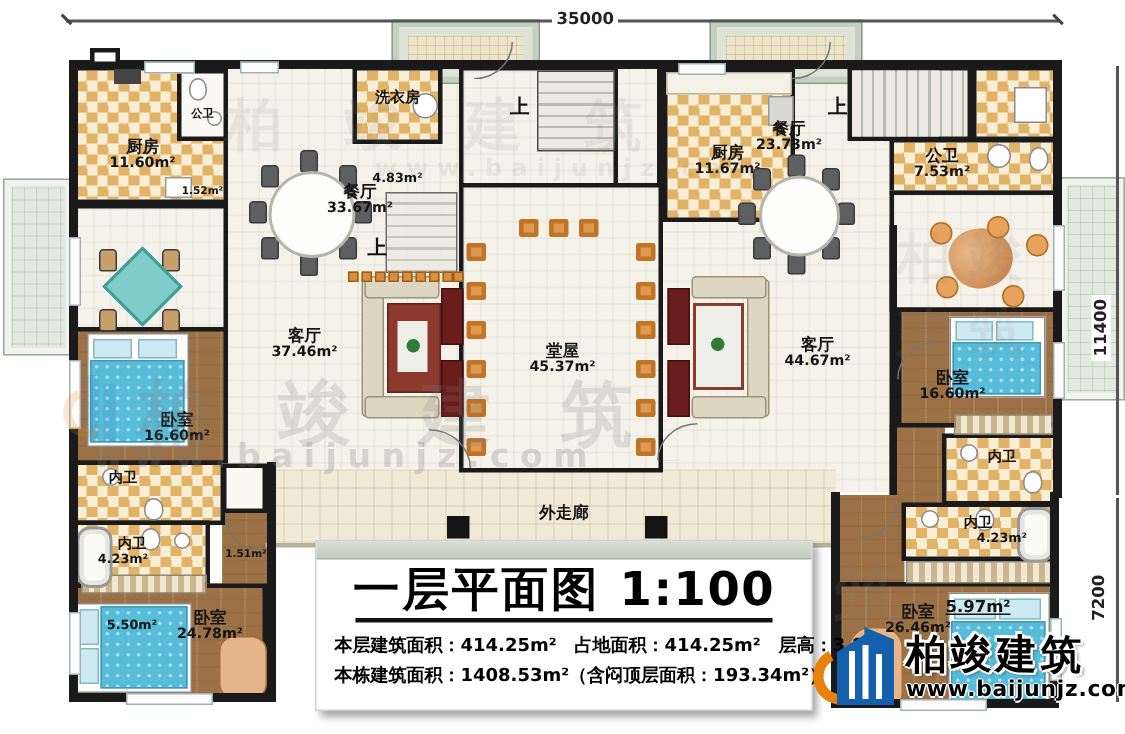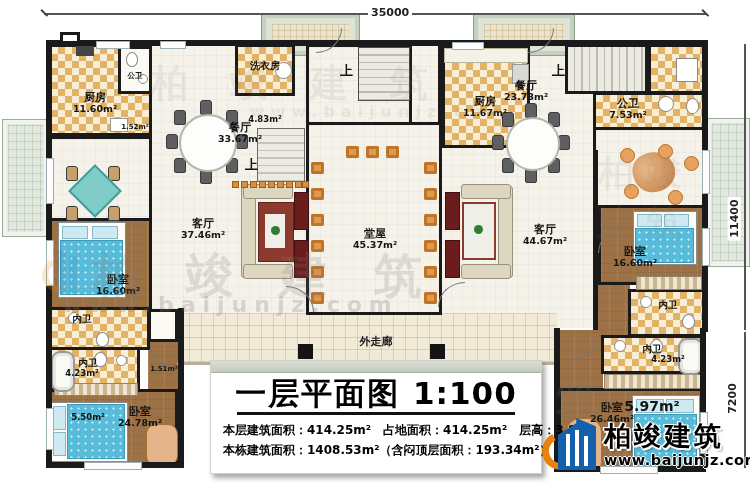--- a/index.html
+++ b/index.html
@@ -361,21 +361,21 @@
   <div class="rlabel" style="left:595px;top:246px;width:80px;">
     <span class="rn">卧室</span>
       <span class="ra">16.60m²</span>
     </div>
   <div class="rlabel sm" style="left:638px;top:300px;width:60px;">
     <span class="rn" style="font-size:9.5px;">内卫</span>
       <span class="ra" style="font-size:8.5px;">4.23m²</span>
     </div>
   <div class="rlabel sm" style="left:622px;top:344px;width:60px;">
     <span class="rn" style="font-size:9.5px;">内卫</span>
-      <span class="ra" style="font-size:14px;">5.97m²</span>
+      <span class="ra" style="font-size:11px;text-decoration:underline;">5.97m²</span>
     </div>
   <div class="rlabel" style="left:572px;top:402px;width:80px;">
     <span class="rn">卧室</span>
       <span class="ra">26.46m²</span>
     </div>
   <div class="rlabel" style="left:336px;top:336px;width:80px;">
     <span class="rn">外走廊</span>
     </div>
 
   <div class="up" style="left:340px;top:62px;">上</div>

